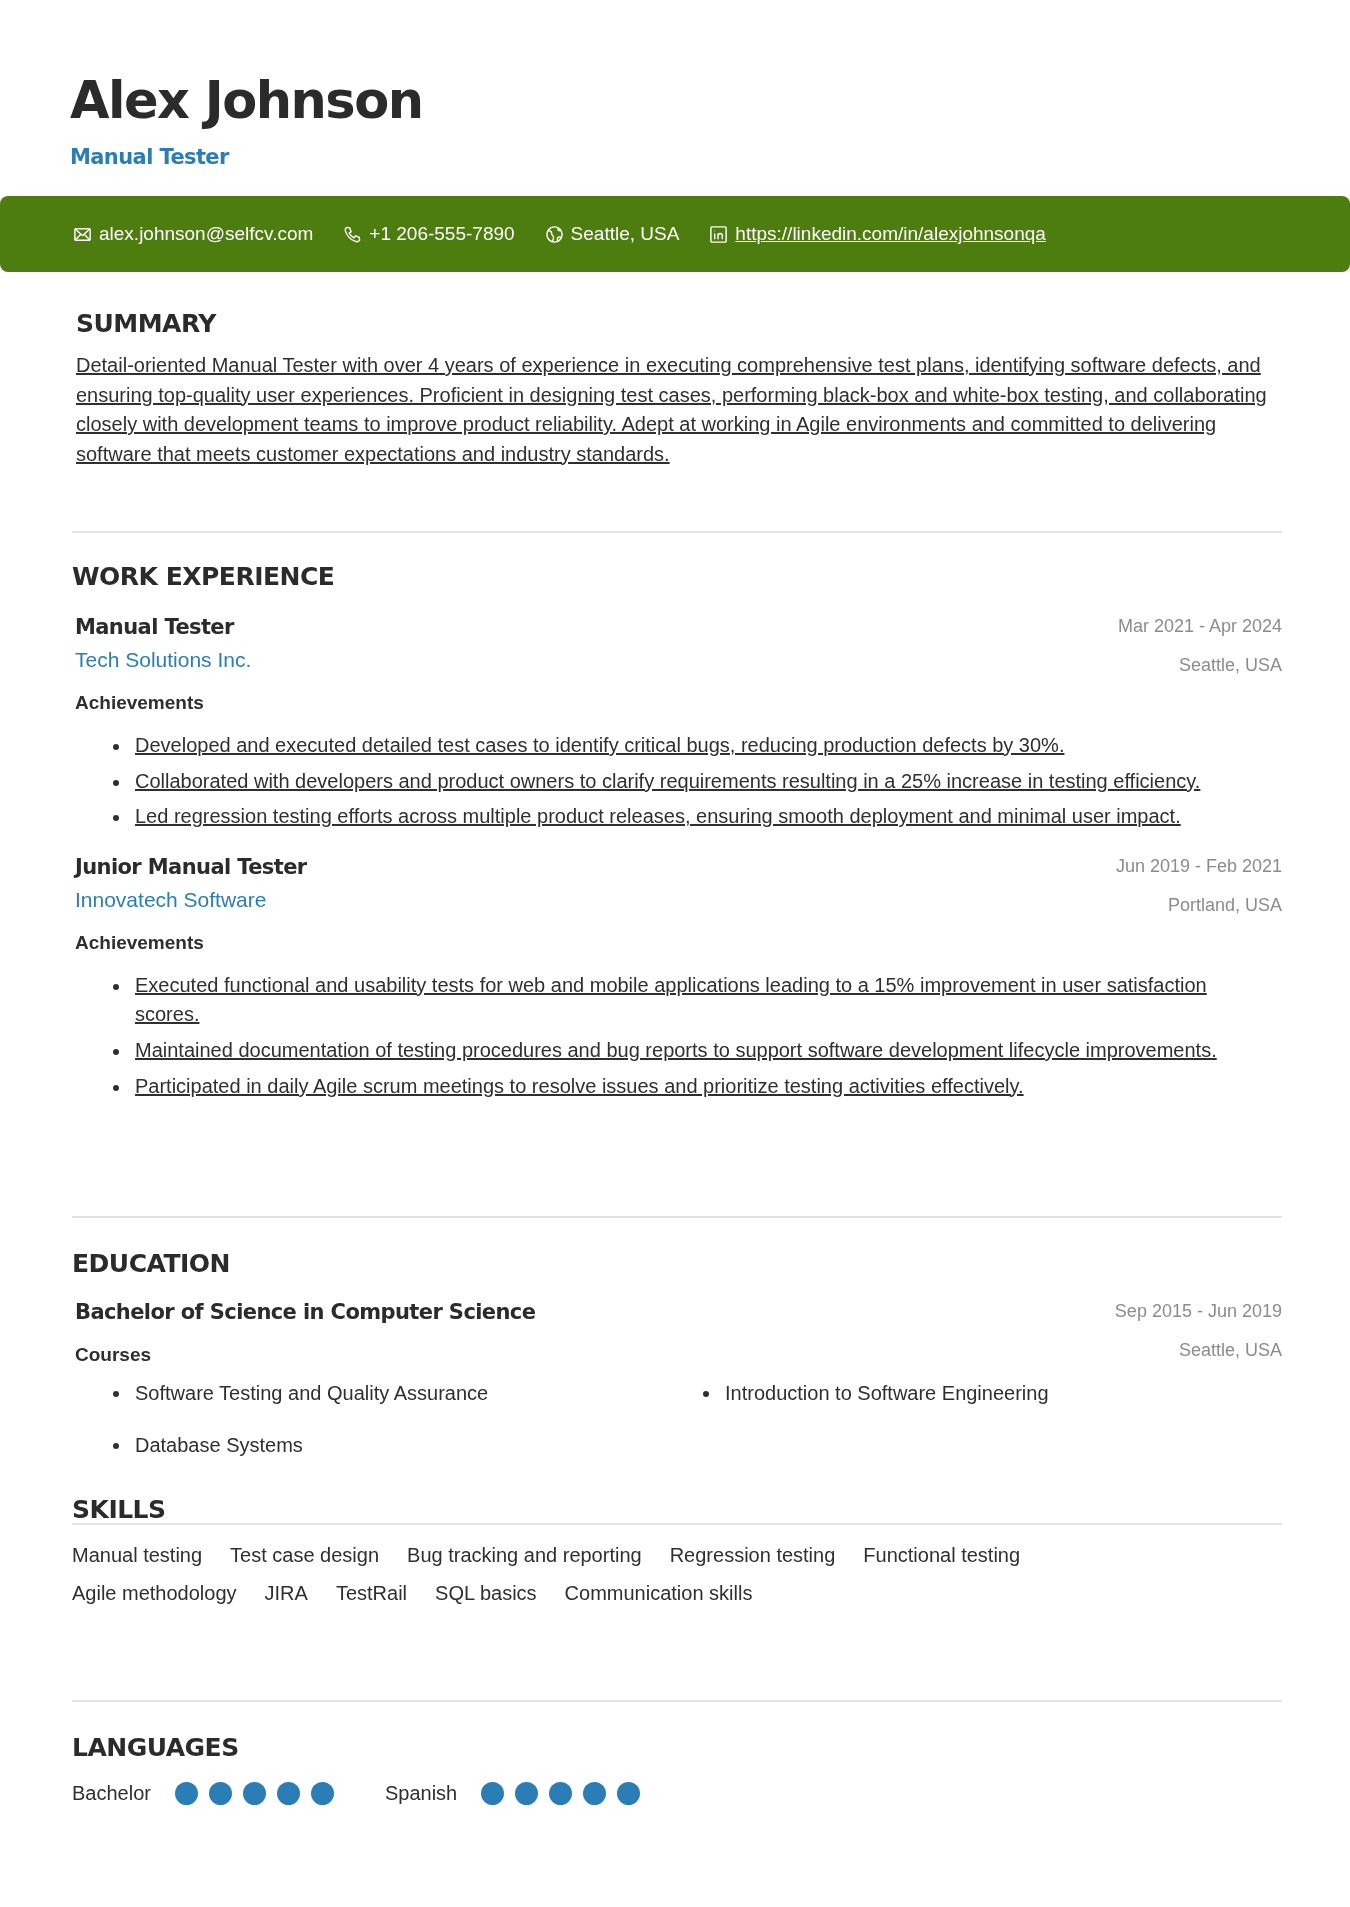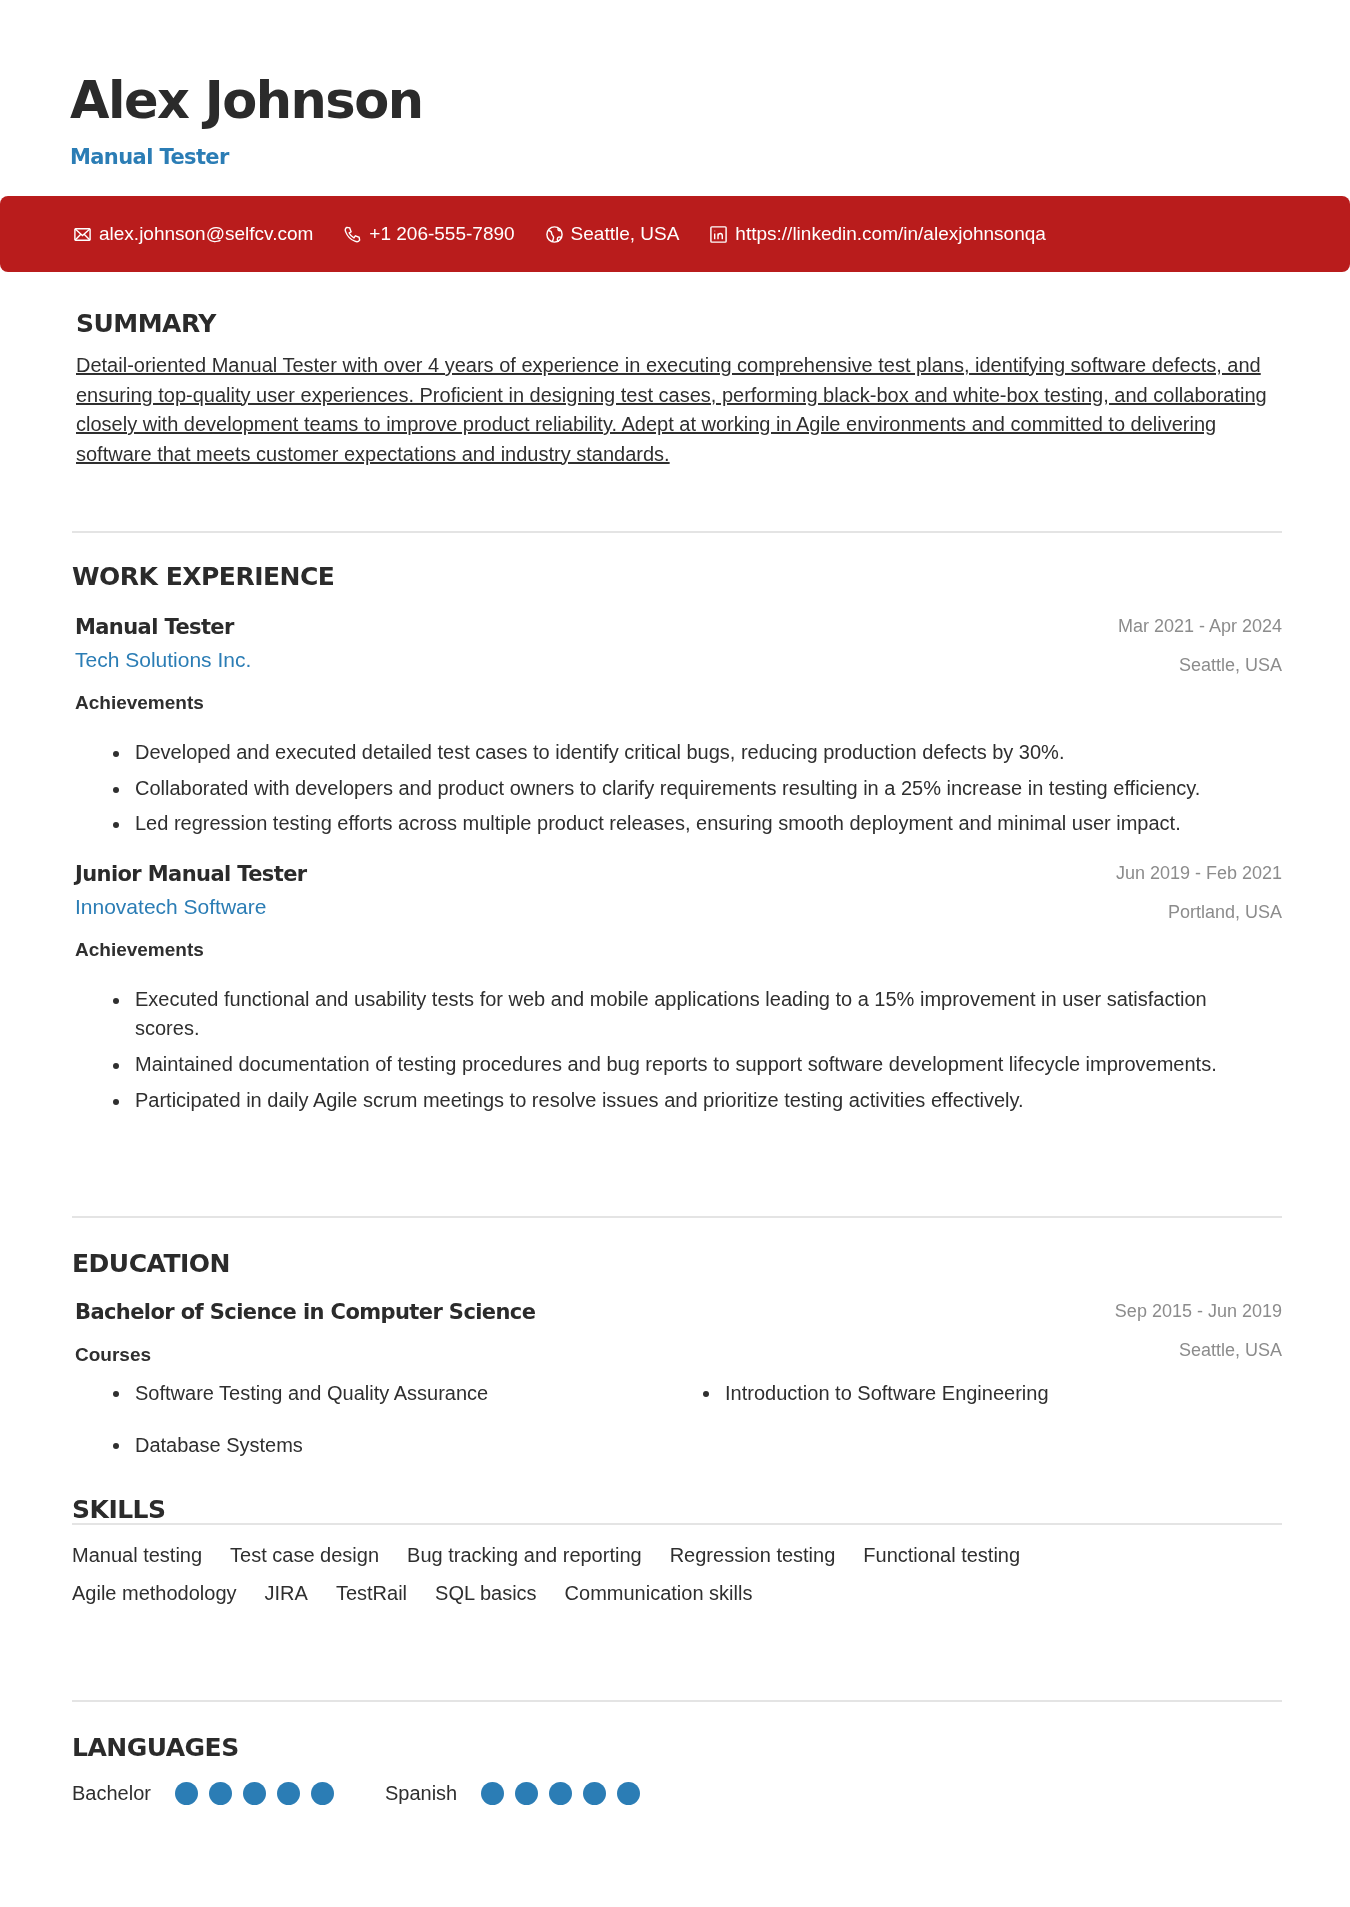--- a/index.html
+++ b/index.html
@@ -3,38 +3,38 @@
 <meta charset="utf-8">
 <style>
   * { box-sizing: border-box; margin: 0; padding: 0; }
   html, body { width: 1350px; height: 1907px; background: #ffffff; }
   body { font-family: "Liberation Sans", "DejaVu Sans", sans-serif; color: #2f2f2f; position: relative; overflow: hidden; }
 
   .header { position: absolute; left: 70px; top: 70px; }
   .name { font-family: "DejaVu Sans", sans-serif; font-weight: bold; font-size: 51px; letter-spacing: -1.5px; color: #2b2b2b; line-height: 62px; }
   .role { font-family: "DejaVu Sans", sans-serif; font-weight: bold; font-size: 21px; letter-spacing: -0.6px; color: #2b7db5; margin-top: 12px; line-height: 26px; }
 
-  .contact-bar { position: absolute; left: 0; top: 196px; width: 1350px; height: 76px; background: #b91c1c; border-radius: 8px; display: flex; align-items: center; padding-left: 73px; color: #ffffff; font-size: 19px; }
+  .contact-bar { position: absolute; left: 0; top: 196px; width: 1350px; height: 76px; background: #4d7c0f; border-radius: 8px; display: flex; align-items: center; padding-left: 73px; color: #ffffff; font-size: 19px; }
   .contact-item { display: flex; align-items: center; margin-right: 30px; white-space: nowrap; }
   .contact-item svg { width: 19px; height: 19px; margin-right: 7px; flex: 0 0 auto; }
-  .contact-item a { color: #ffffff; }
+  .contact-item a { color: #ffffff; text-decoration: underline; }
 
   .section { position: absolute; left: 72px; width: 1210px; }
   .section-title { font-family: "DejaVu Sans", sans-serif; font-weight: bold; font-size: 25px; letter-spacing: -0.5px; color: #2b2b2b; line-height: 36px; }
   .divider { position: absolute; left: 72px; width: 1210px; height: 2px; background: #e4e4e4; }
 
   .summary-text { font-size: 20px; line-height: 29.6px; color: #2f2f2f; margin-top: 9px; width: 1200px; text-decoration: underline; }
 
   .entry { position: relative; }
   .entry-title { font-family: "DejaVu Sans", sans-serif; font-weight: bold; font-size: 21px; letter-spacing: -0.6px; color: #2b2b2b; line-height: 28px; }
   .entry-org { font-size: 21px; color: #2b7db5; line-height: 28px; margin-top: 5px; }
   .entry-date { position: absolute; right: 0; top: 0; font-size: 18px; color: #8c8c8c; line-height: 26px; }
   .entry-loc { position: absolute; right: 0; top: 39px; font-size: 18px; color: #8c8c8c; line-height: 26px; }
   .sub-label { font-size: 19px; font-weight: bold; color: #2f2f2f; margin-top: 16px; line-height: 26px; }
-  ul.bullets { list-style: none; margin-top: 22px; padding-left: 0; }
+  ul.bullets { list-style: none; margin-top: 15px; padding-left: 0; text-decoration: underline; }
   ul.bullets li { position: relative; padding-left: 60px; font-size: 20px; line-height: 29.6px; color: #2f2f2f; margin-bottom: 6px; width: 1180px; }
   ul.bullets li::before { content: ""; position: absolute; left: 38px; top: 13px; width: 6px; height: 6px; border-radius: 50%; background: #2f2f2f; }
 
   .courses { display: grid; grid-template-columns: 590px 590px; margin-top: 10px; row-gap: 22px; }
   .course { position: relative; padding-left: 60px; font-size: 20px; line-height: 30px; color: #2f2f2f; }
   .course::before { content: ""; position: absolute; left: 38px; top: 13px; width: 6px; height: 6px; border-radius: 50%; background: #2f2f2f; }
 
   .skills { display: flex; flex-wrap: wrap; width: 1100px; margin-top: 12px; }
   .skill { font-size: 20px; line-height: 30px; color: #2f2f2f; margin-right: 28px; margin-bottom: 8px; white-space: nowrap; }
 

